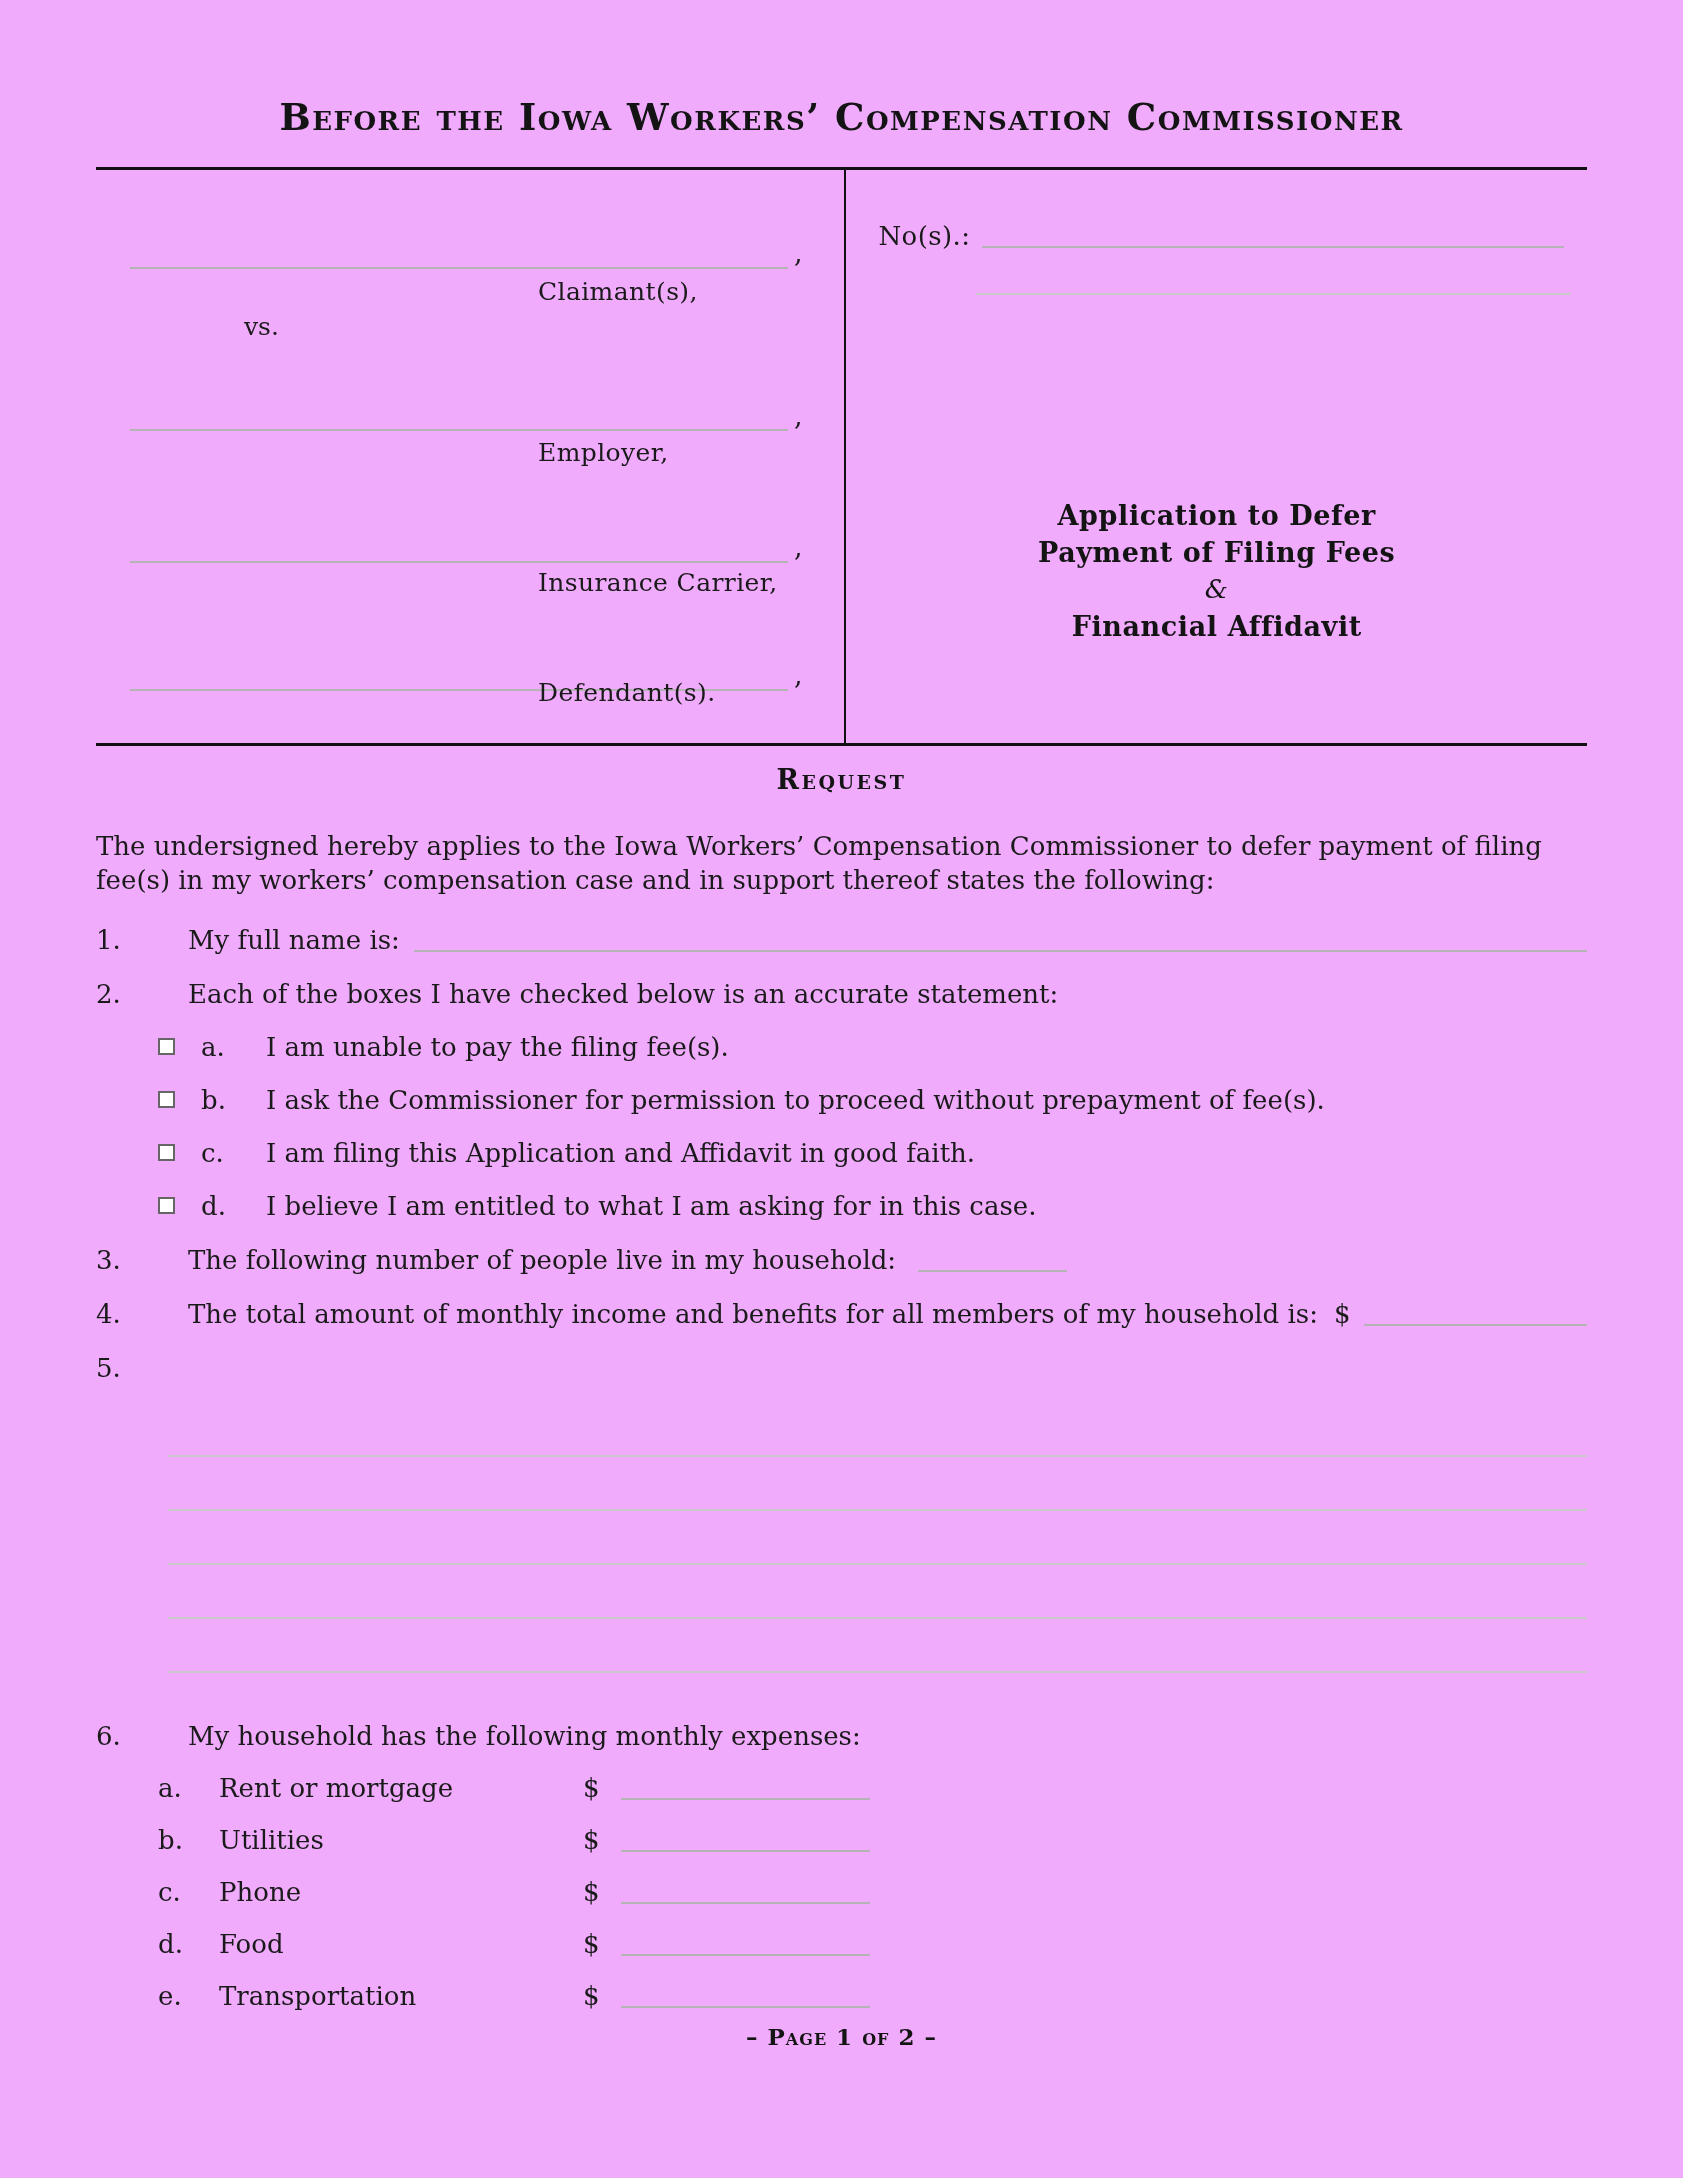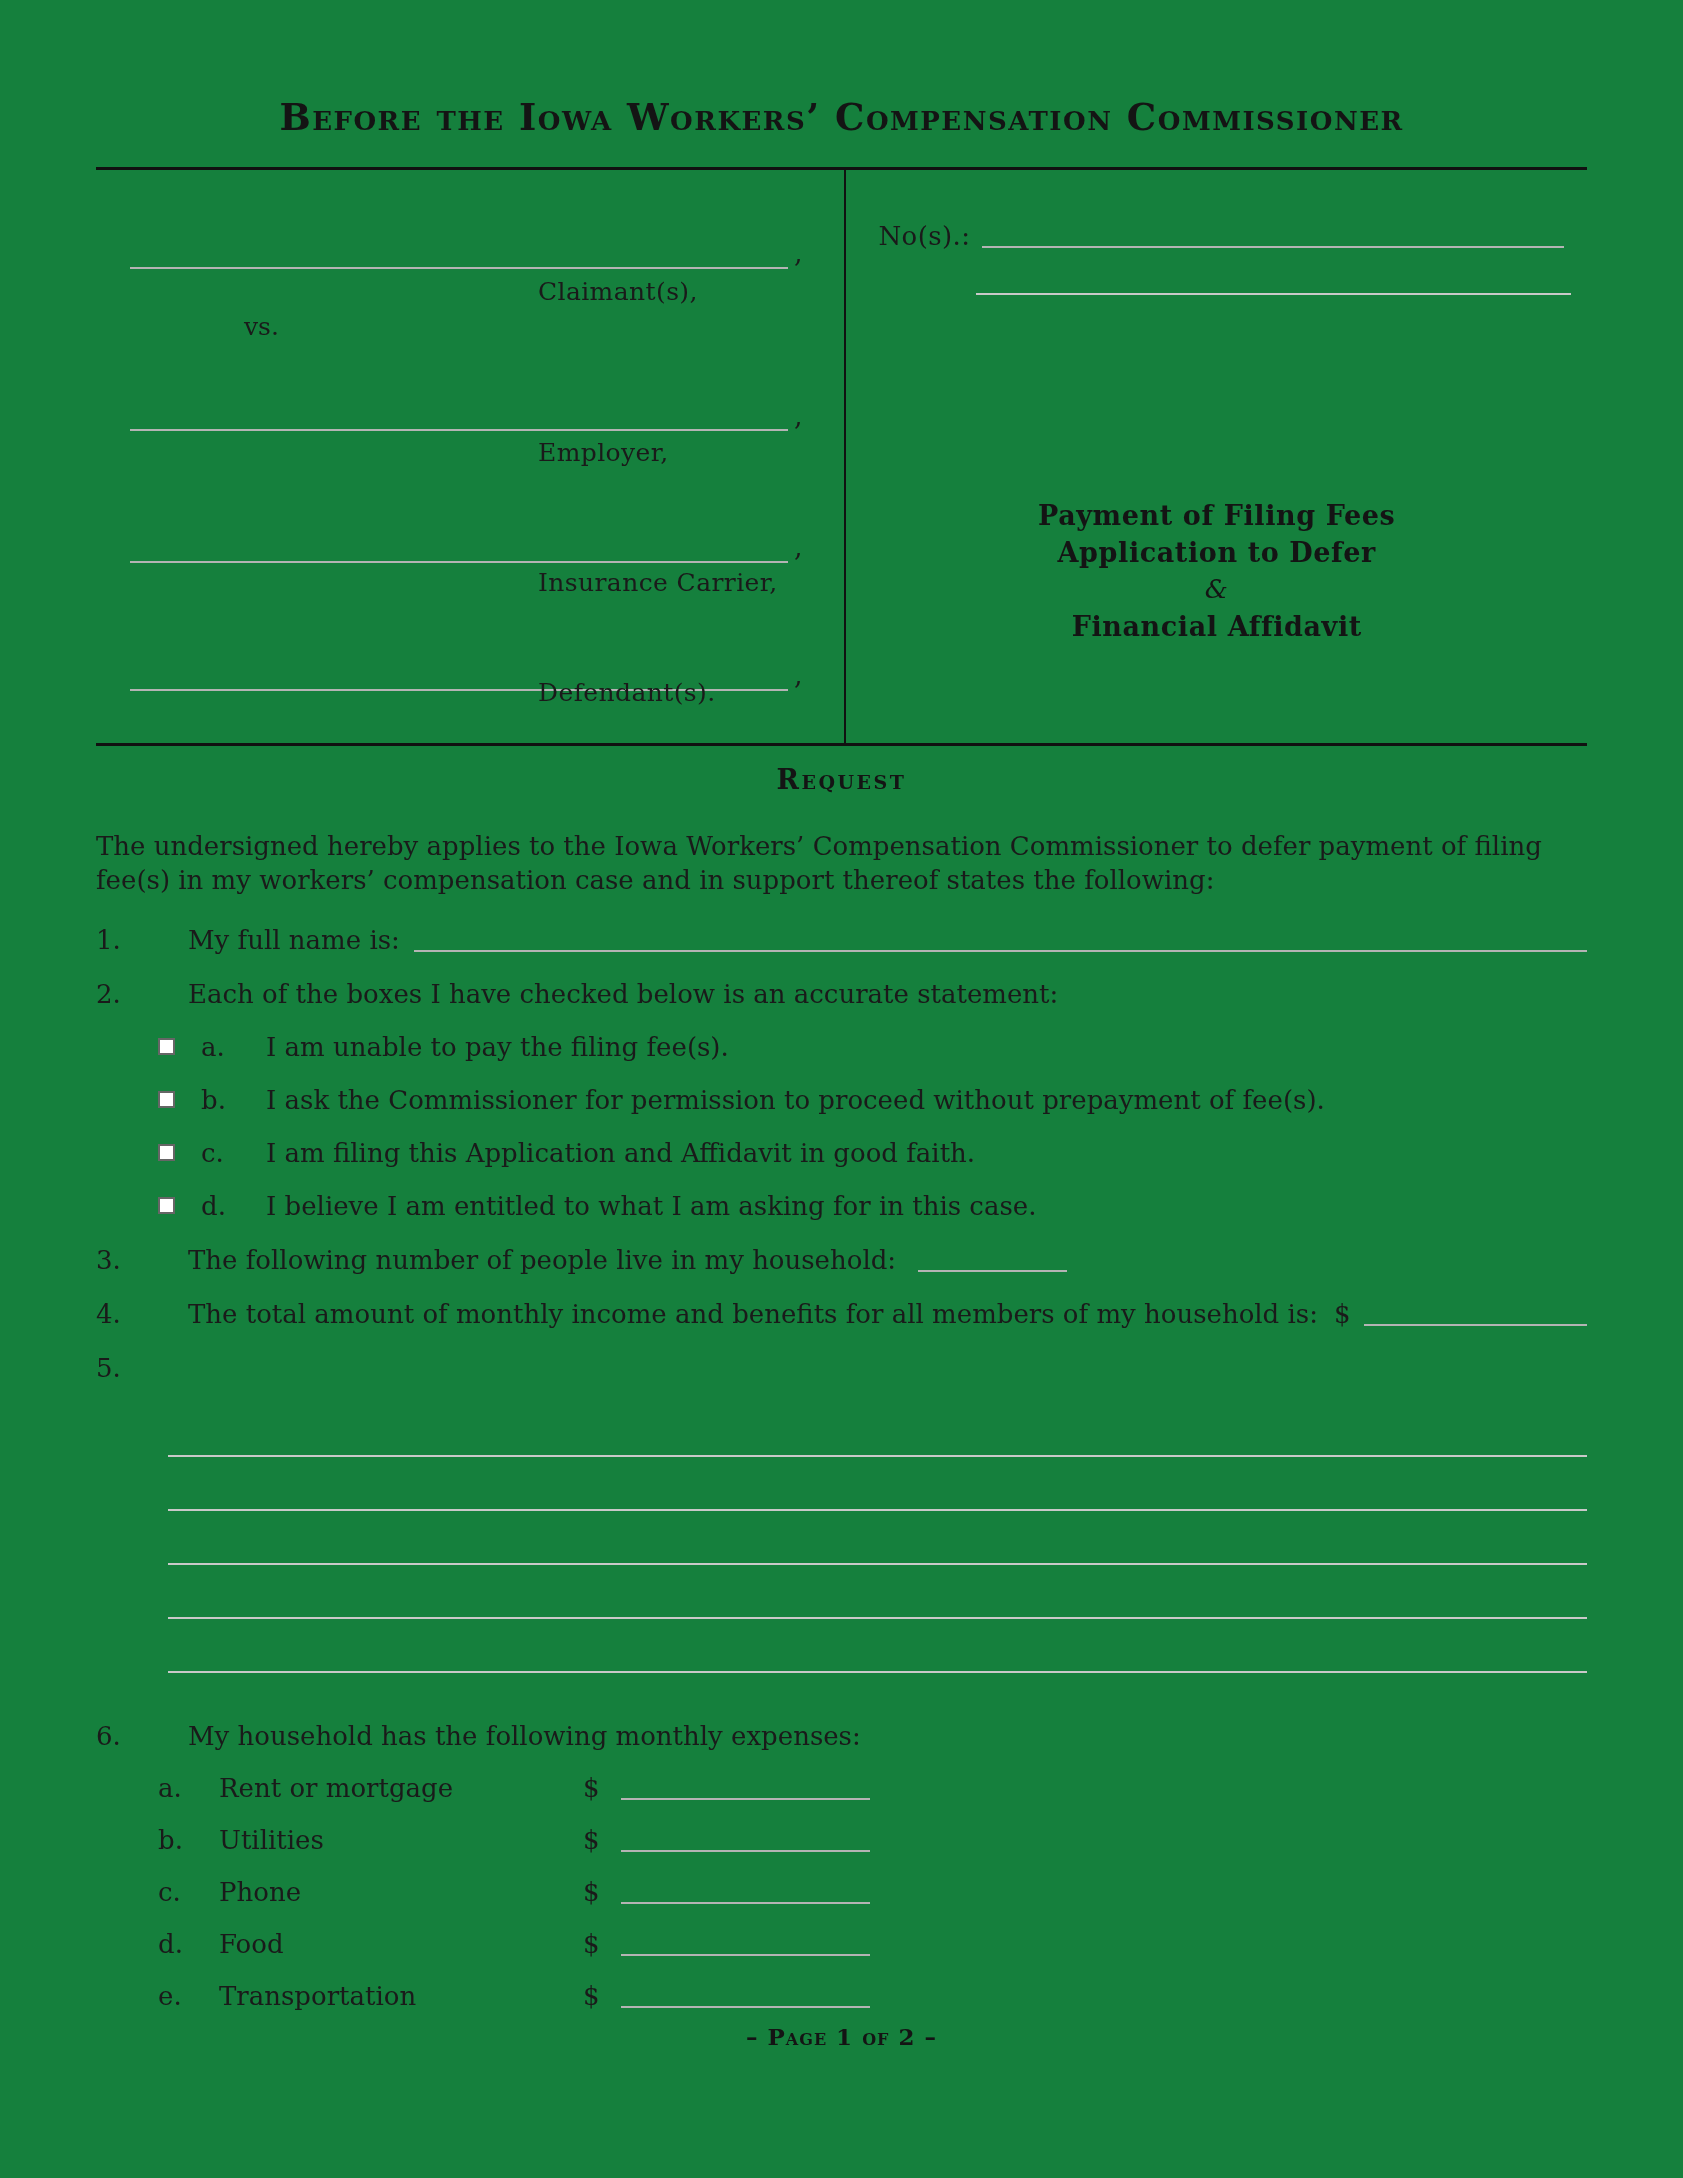--- a/index.html
+++ b/index.html
@@ -1,20 +1,20 @@
 <!DOCTYPE html>
 <html><head>
 <meta charset="utf-8">
 <style>
   * { margin:0; padding:0; box-sizing:border-box; }
   html,body { background:#ffffff; }
   .page {
     position:relative;
     width:1683px; height:2178px;
-    background:#15803d;
+    background:#f0abfc;
     font-family:"DejaVu Serif","Liberation Serif",serif;
     color:#1a1a1a;
     font-size:26px;
     line-height:1.3;
     overflow:hidden;
   }
   .content { padding:0 96px; }
 
   
   .main-title {
@@ -154,22 +154,22 @@
       </div>
 
       <div class="caption-right">
         <div class="nos-row">
           <span class="nos-label">No(s).:</span>
           <span class="fill-line"></span>
         </div>
         <div class="nos2"></div>
 
         <div class="doc-title">
+          <div class="dt-line">Application to Defer</div>
           <div class="dt-line">Payment of Filing Fees</div>
-          <div class="dt-line">Application to Defer</div>
           <div class="dt-amp">&amp;</div>
           <div class="dt-line">Financial Affidavit</div>
         </div>
       </div>
 
     </div>
 
     <div class="request-heading">Request</div>
 
     <p class="intro">The undersigned hereby applies to the Iowa Workers’ Compensation Commissioner to defer payment of filing fee(s) in my workers’ compensation case and in support thereof states the following:</p>

